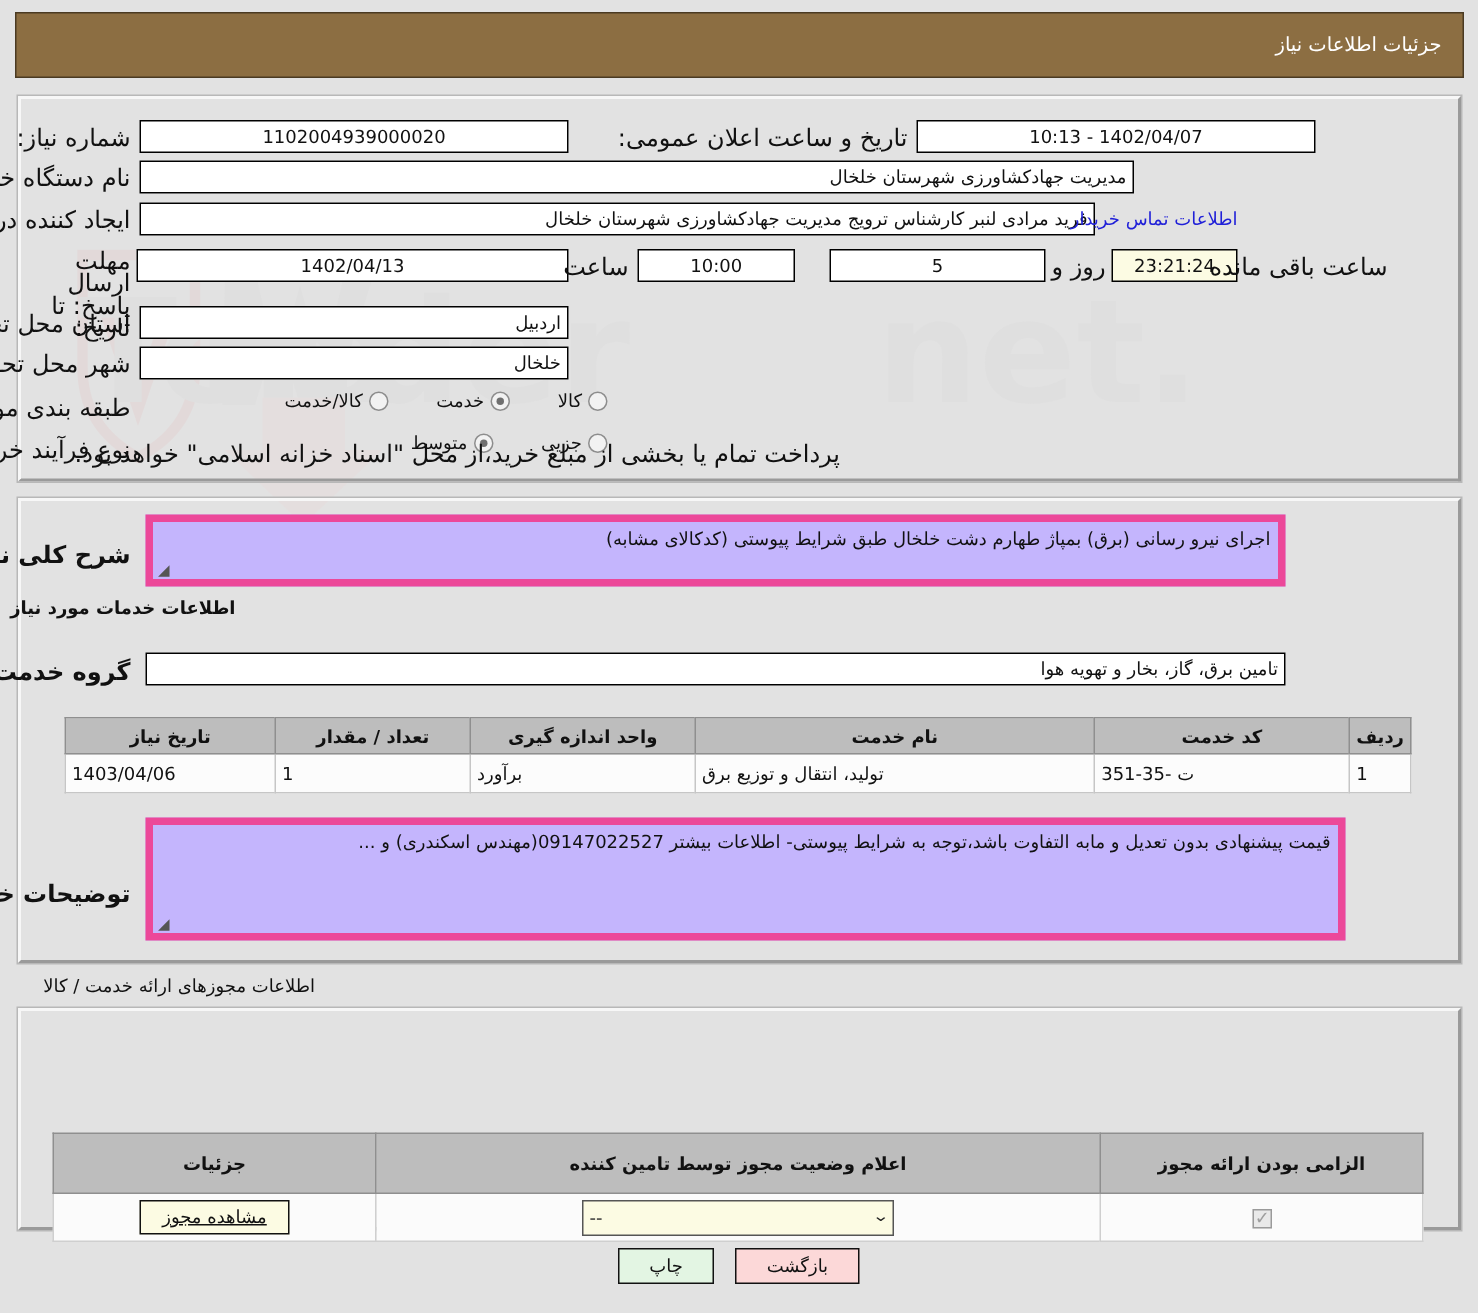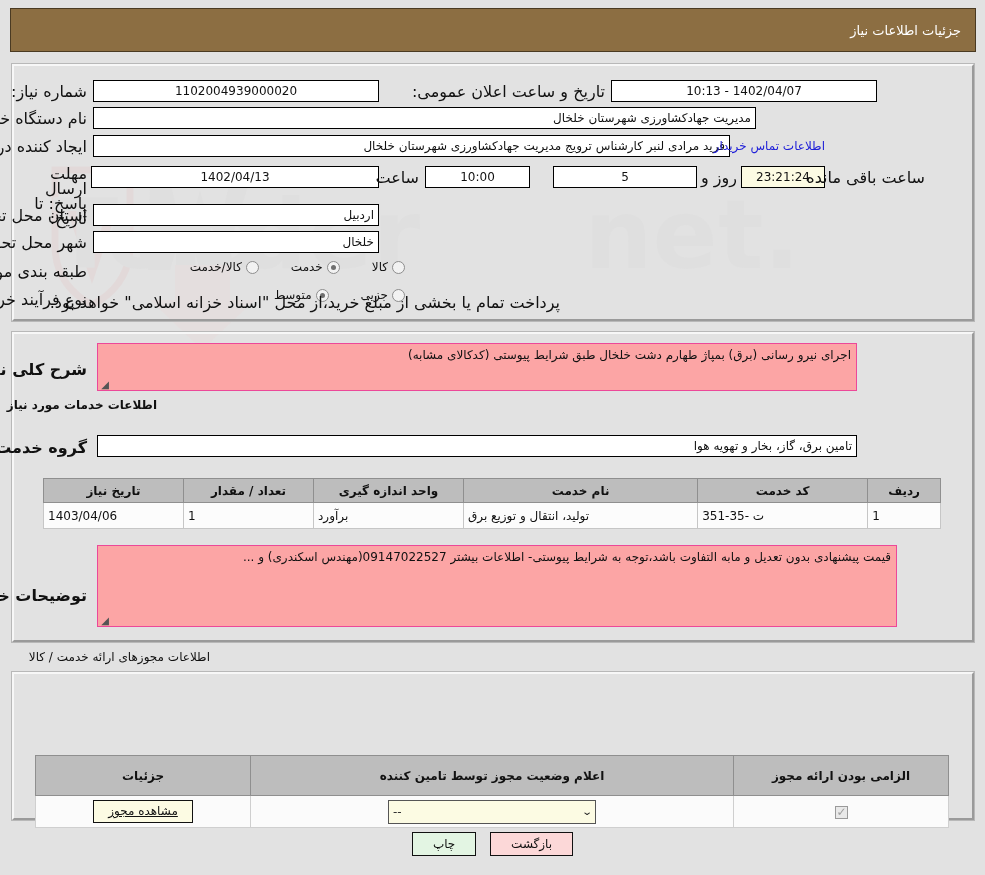--- a/index.html
+++ b/index.html
@@ -111,22 +111,22 @@
   .radio.on::after {
     content: ""; position: absolute;
     left: 3px; top: 3px; width: 5px; height: 5px;
     border-radius: 50%; background: #6f6f6f;
   }
   .radio-label { font-size: 12px; color: #111; }
 
   
   .ta {
     position: absolute;
-    background: #fca5a5;
-    border: 1px solid #ec4899;
+    background: #c4b5fd;
+    border: 5px solid #ec4899;
     font-size: 12px;
     line-height: 17px;
     padding: 3px 5px;
     color: #111;
     text-align: right;
     z-index: 3;
     overflow: hidden;
   }
   .ta .grip {
     position: absolute;
@@ -142,21 +142,21 @@
     font-size: 12px;
     z-index: 3;
     background: #fff;
   }
   table.grid th {
     background: #bdbdbd;
     border: 1px solid #8f8f8f;
     font-weight: bold;
     color: #111;
     height: 24px;
-    padding: 2px 20px;
+    padding: 2px 4px;
     text-align: center;
     white-space: nowrap;
   }
   table.grid td {
     background: #fcfcfc;
     border: 1px solid #c6c6c6;
     height: 26px;
     padding: 2px 4px;
     text-align: left;
     color: #111;

